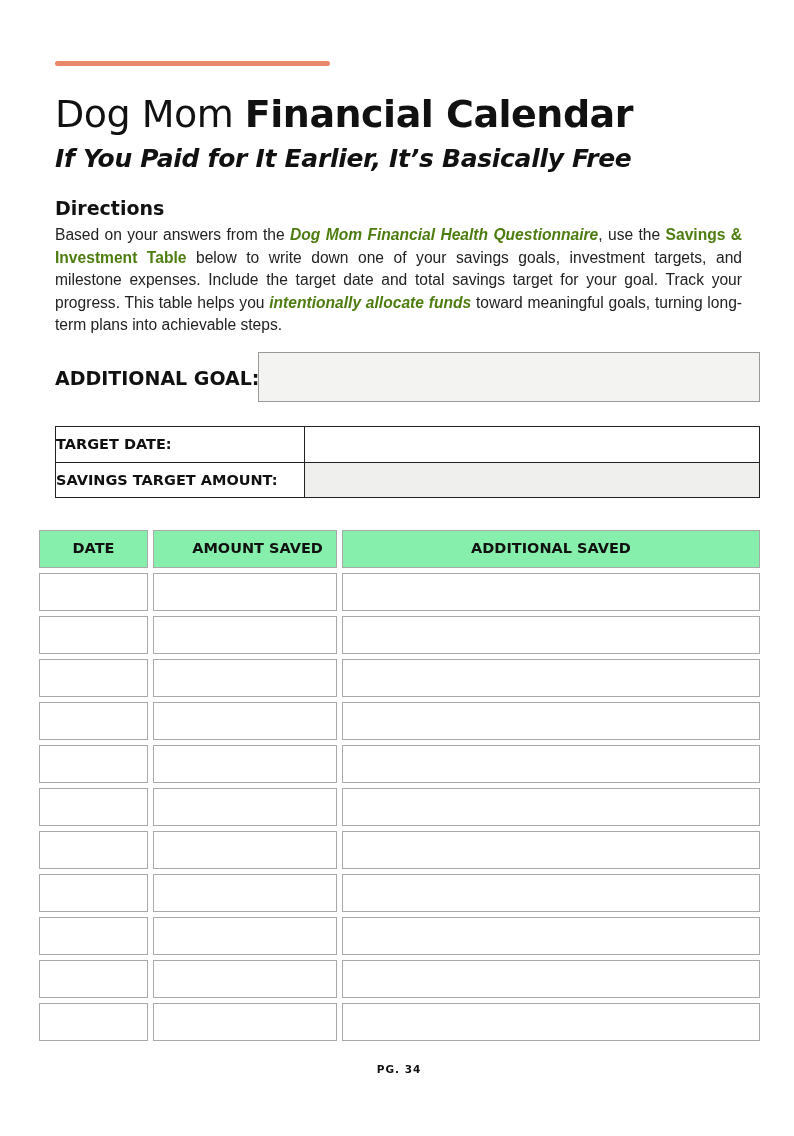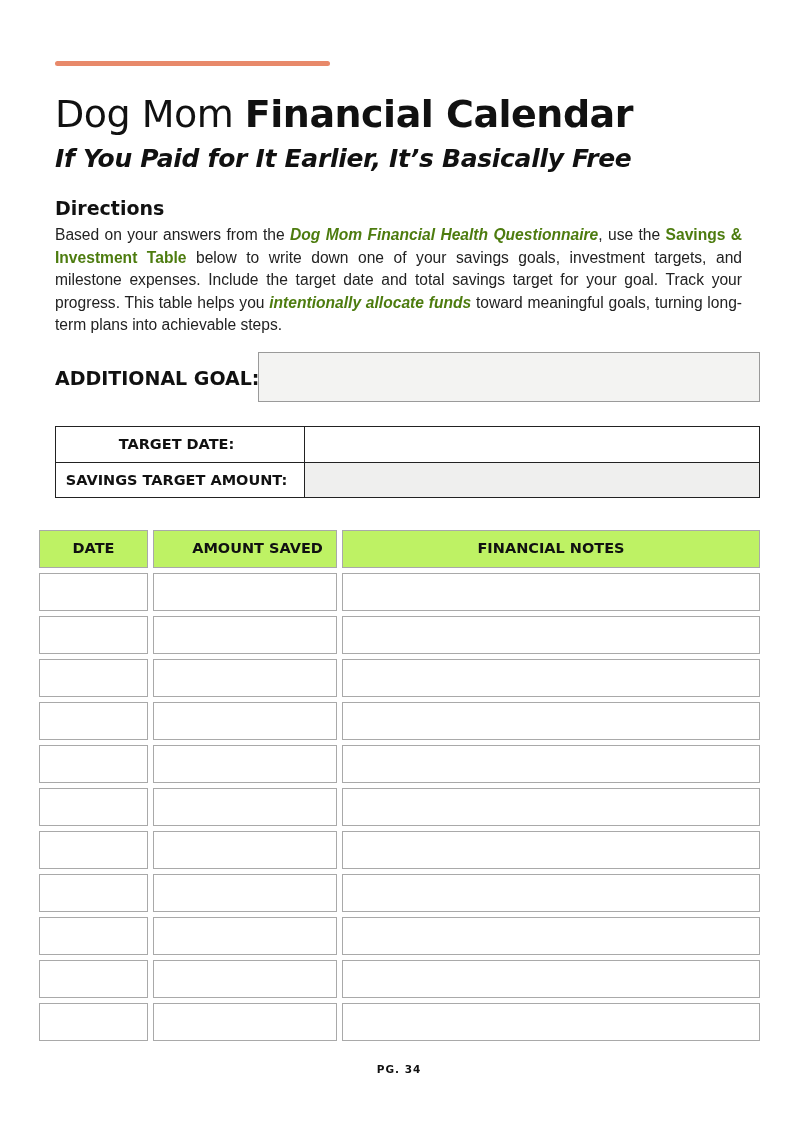--- a/index.html
+++ b/index.html
@@ -11,30 +11,30 @@
   .title .bold { font-weight: bold; }
   .subtitle { position: absolute; left: 55px; top: 142px; font-size: 25px; font-weight: bold; font-style: italic; line-height: 34px; white-space: nowrap; letter-spacing: -0.3px; }
   .dir-heading { position: absolute; left: 55px; top: 195px; font-size: 19px; font-weight: bold; line-height: 26px; }
   .dir-body { position: absolute; left: 55px; top: 224px; width: 687px; font-family: "Liberation Sans", sans-serif; font-size: 15.6px; line-height: 22.5px; text-align: justify; color: #222; }
   .dir-body b { color: #4d7c0f; }
   .goal-label { position: absolute; left: 55px; top: 365px; font-size: 19px; font-weight: bold; line-height: 26px; }
   .goal-box { position: absolute; left: 258px; top: 352px; width: 502px; height: 50px; background: #f3f3f2; border: 1.5px solid #9a9a9a; }
   .target-table { position: absolute; left: 55px; top: 426px; width: 705px; border: 1.5px solid #222; }
   .target-row { display: flex; height: 35px; }
   .target-row + .target-row { border-top: 1.5px solid #222; }
-  .target-label { width: 249px; border-right: 1.5px solid #222; text-align: center; padding-right: 7px; font-size: 14.5px; font-weight: bold; line-height: 34px; white-space: nowrap; }
+  .target-label { width: 249px; border-right: 1.5px solid #222; text-align: left; padding-right: 7px; font-size: 14.5px; font-weight: bold; line-height: 34px; white-space: nowrap; }
   .target-value { flex: 1; }
   .target-value.shaded { background: #efefee; }
   .log { position: absolute; left: 39px; top: 530px; width: 721px; }
   .log-row { display: flex; gap: 5px; margin-bottom: 5px; height: 38px; }
   .cell { border: 1.5px solid #a9a9a9; height: 38px; background: #fff; }
   .c-date { width: 109px; }
   .c-amount { width: 184px; padding-left: 25px; }
   .c-notes { flex: 1; }
-  .hdr .cell { background: #bef264; font-size: 14.5px; font-weight: bold; text-align: center; line-height: 35px; }
+  .hdr .cell { background: #86efac; font-size: 14.5px; font-weight: bold; text-align: center; line-height: 35px; }
   .page-num { position: absolute; left: 0; width: 798px; top: 1063px; text-align: center; font-size: 10.5px; font-weight: bold; letter-spacing: 1px; }
 </style>
 </head>
 <body>
 
 <div class="top-rule"></div>
 
 <h1 class="title">
   <span class="light">Dog Mom </span><span class="bold">Financial Calendar</span>
 </h1>
@@ -56,21 +56,21 @@
   <div class="target-row">
     <div class="target-label">SAVINGS TARGET AMOUNT:</div>
     <div class="target-value shaded"></div>
   </div>
 </div>
 
 <div class="log">
   <div class="log-row hdr">
     <div class="cell c-date">DATE</div>
     <div class="cell c-amount">AMOUNT SAVED</div>
-    <div class="cell c-notes">FINANCIAL NOTES</div>
+    <div class="cell c-notes">ADDITIONAL SAVED</div>
   </div>
   <div class="log-row">
     <div class="cell c-date"></div>
     <div class="cell c-amount"></div>
     <div class="cell c-notes"></div>
   </div>
   <div class="log-row">
     <div class="cell c-date"></div>
     <div class="cell c-amount"></div>
     <div class="cell c-notes"></div>

